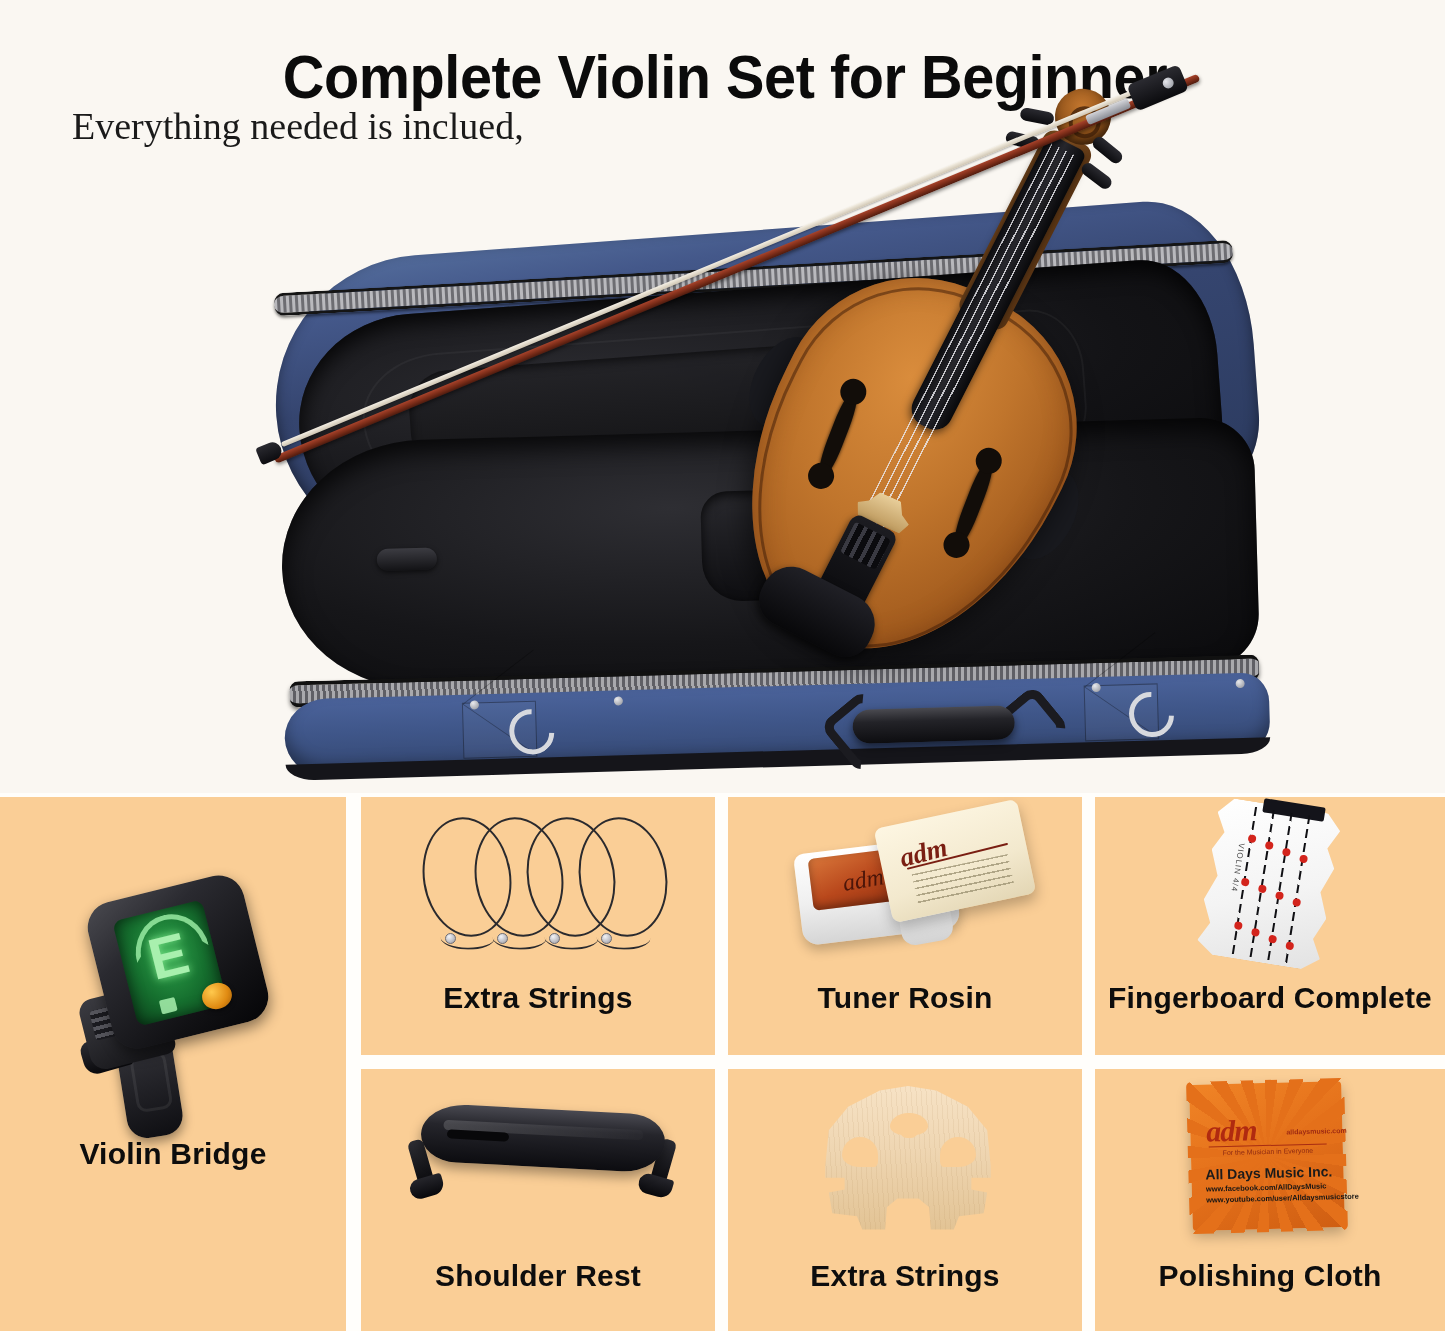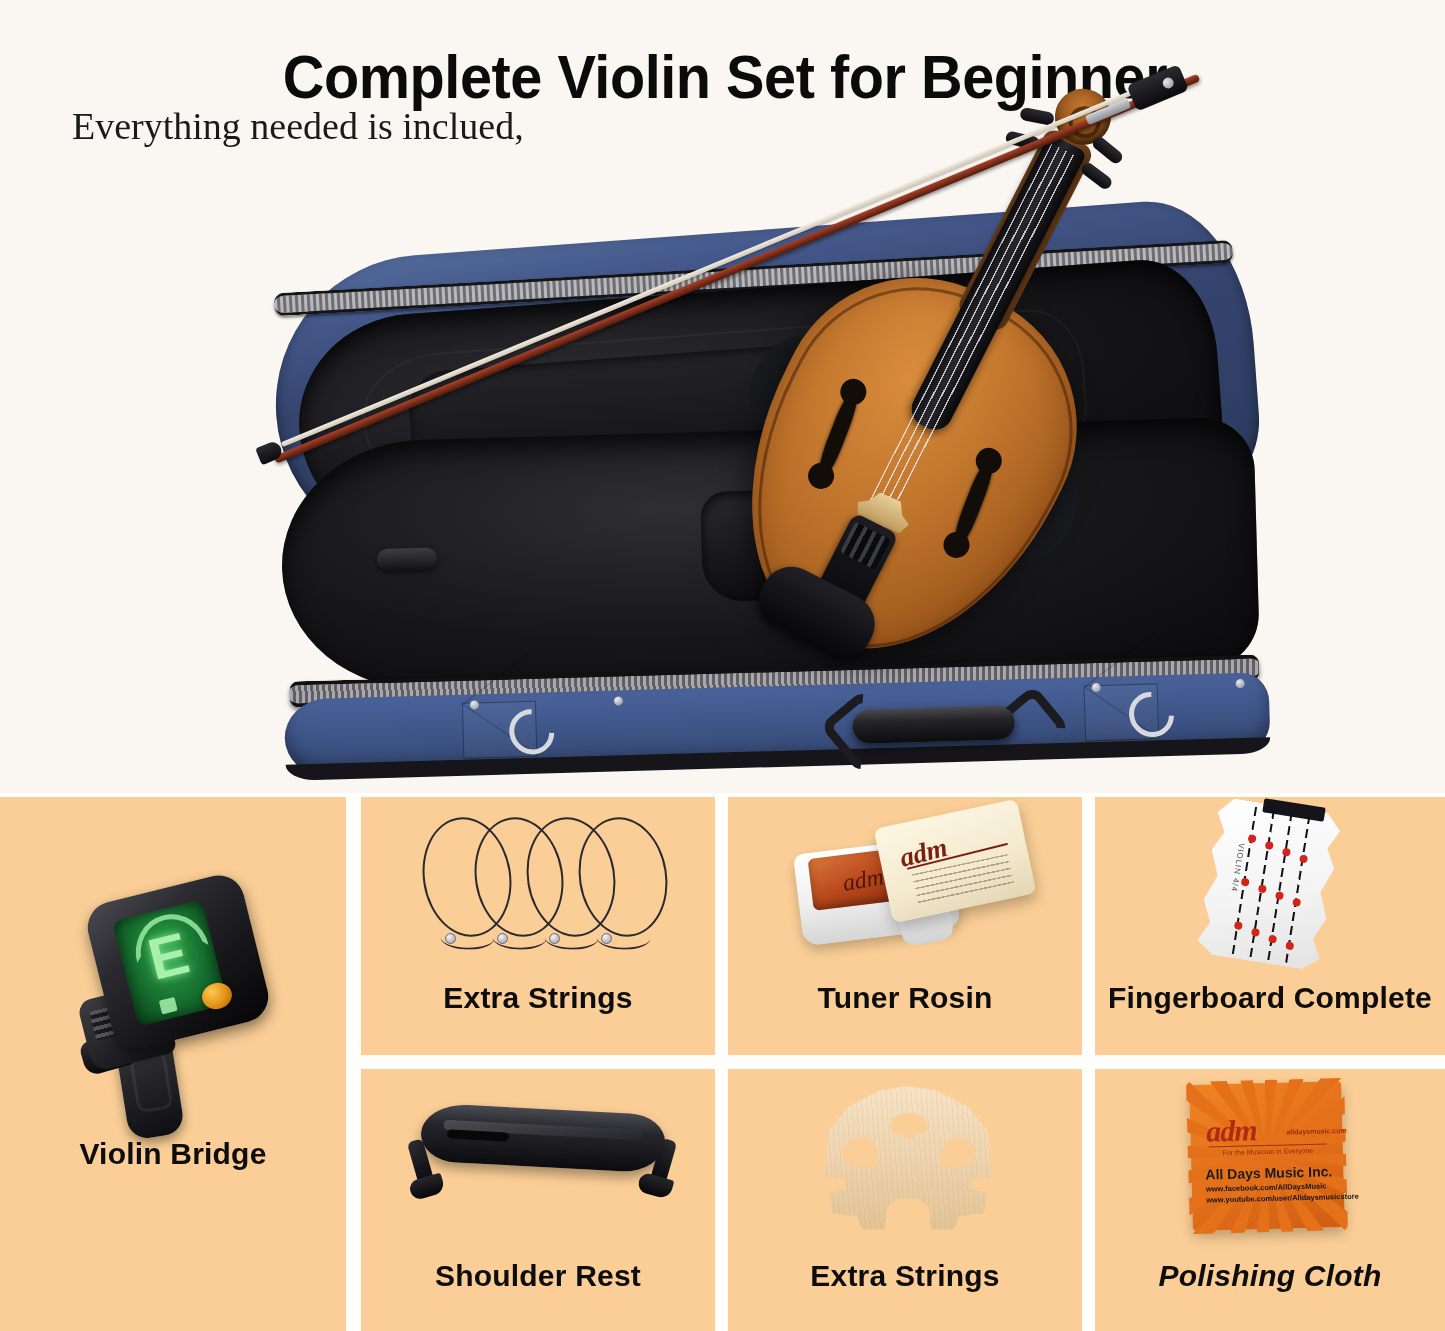--- a/index.html
+++ b/index.html
@@ -647,21 +647,21 @@
   }
   .cl-u1{top:100px;} .cl-u2{top:111px;}
 
   
   .l-tuner{top:340px;}
   .l-strings{top:184px;}
   .l-shoulder{top:190px;}
   .l-rosin{top:184px;}
   .l-bridge{top:190px;}
   .l-sticker{top:184px;}
-  .l-cloth{top:190px;font-style:italic;}
+  .l-cloth{top:190px;}
 </style>
 </head>
 <body>
 
 <section class="hero">
 
   <h1 class="hero-title">Complete Violin Set for Beginner</h1>
 
   <div class="hero-sub">
     <div>Everything needed is inclued,</div>

